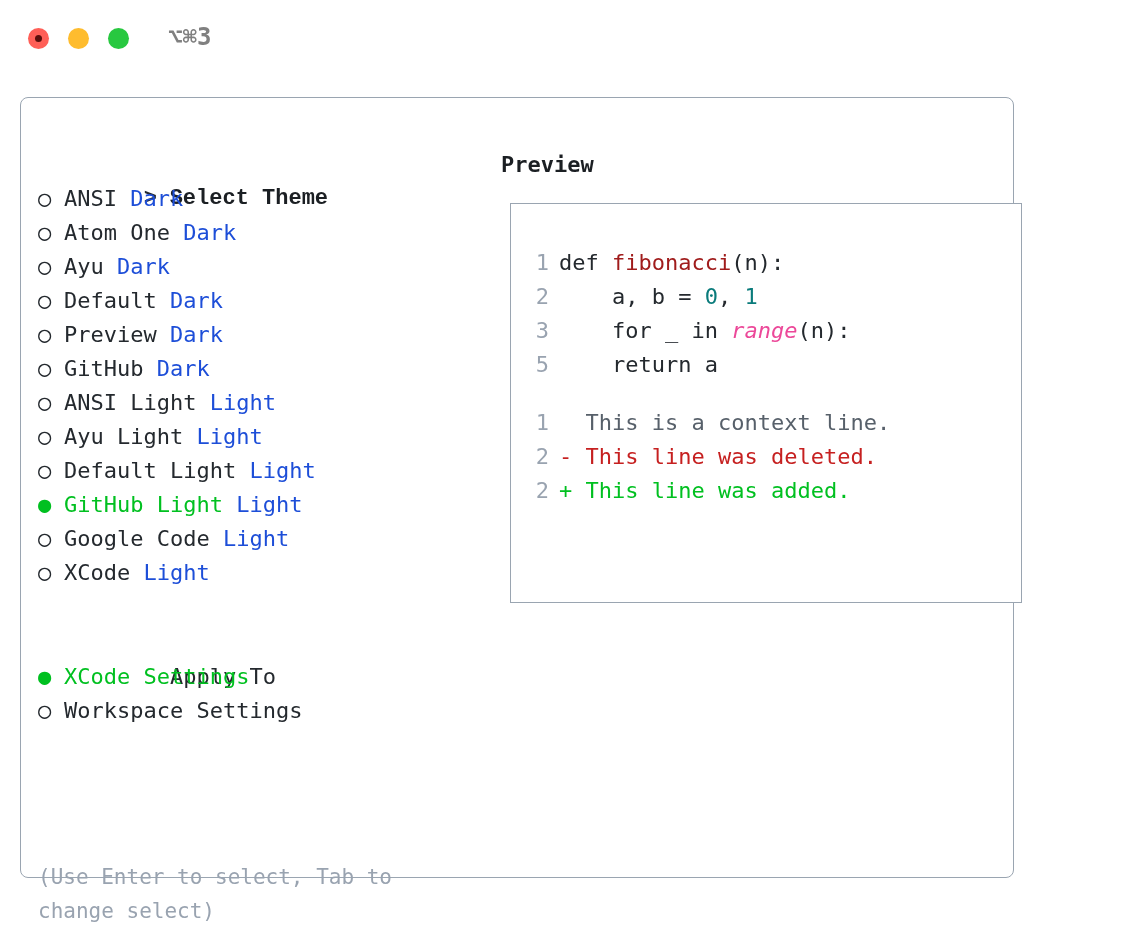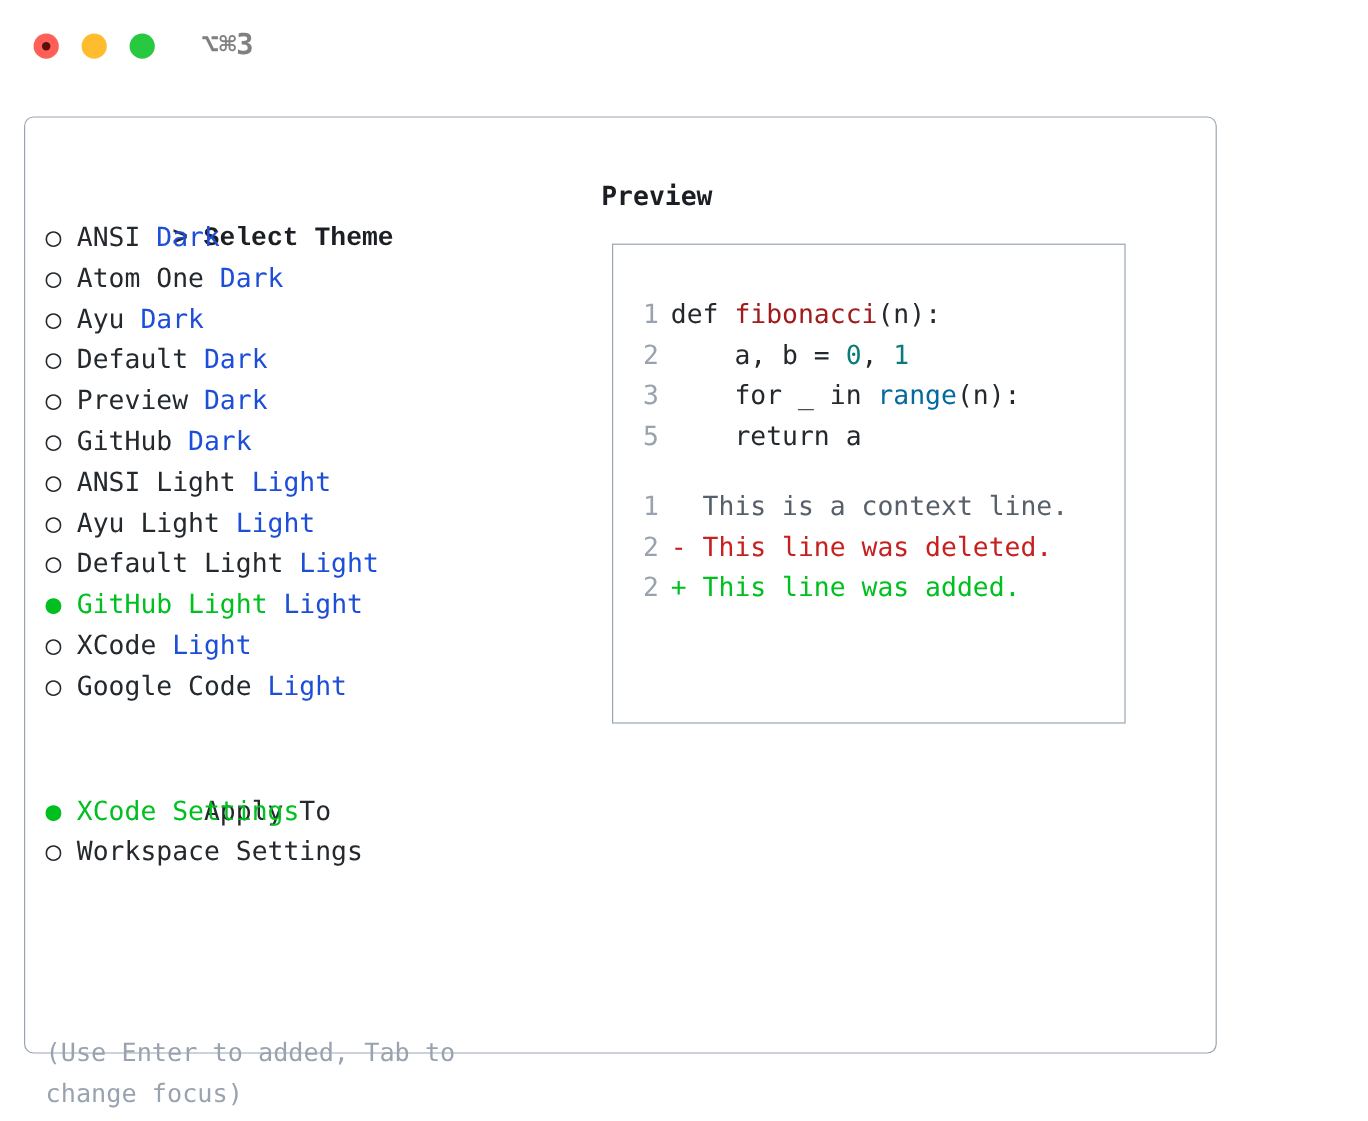--- a/index.html
+++ b/index.html
@@ -130,21 +130,21 @@
   #preview-label {
     font-size: 22px;
     font-weight: bold;
     color: #1b1f23;
     line-height: 34px;
   }
   #preview-box {
     position: absolute;
     left: 489px;
     top: 105px;
-    width: 428px;
+    width: 512px;
     height: 400px;
     border: 1.5px solid #9aa5b1;
     background: #ffffff;
     box-sizing: border-box;
   }
   #code-area {
     position: absolute;
     left: 14px;
     top: 42px;
     width: 450px;
@@ -157,21 +157,21 @@
   }
   .ln {
     display: inline-block;
     width: 24px;
     text-align: right;
     color: #99a3b0;
     margin-right: 10px;
   }
   .tok-func { color: #a01c1c; }
   .tok-num  { color: #0a7b7b; }
-  .tok-call { color: #0369a1; }
+  .tok-call { color: #ec4899; font-style: italic; }
   .tok-plain{ color: #24292e; }
 
   .diff-block { margin-top: 24px; }
   .diff-context { color: #57606a; }
   .diff-del { color: #c62020; }
   .diff-add { color: #00c020; }
 </style>
 </head>
 <body>
 
@@ -196,36 +196,36 @@
           <div class="row"><span class="bullet">○</span><span>ANSI</span><span> </span><span class="variant">Dark</span></div>
           <div class="row"><span class="bullet">○</span><span>Atom One</span><span> </span><span class="variant">Dark</span></div>
           <div class="row"><span class="bullet">○</span><span>Ayu</span><span> </span><span class="variant">Dark</span></div>
           <div class="row"><span class="bullet">○</span><span>Default</span><span> </span><span class="variant">Dark</span></div>
           <div class="row"><span class="bullet">○</span><span>Preview</span><span> </span><span class="variant">Dark</span></div>
           <div class="row"><span class="bullet">○</span><span>GitHub</span><span> </span><span class="variant">Dark</span></div>
           <div class="row"><span class="bullet">○</span><span>ANSI Light</span><span> </span><span class="variant">Light</span></div>
           <div class="row"><span class="bullet">○</span><span>Ayu Light</span><span> </span><span class="variant">Light</span></div>
           <div class="row"><span class="bullet">○</span><span>Default Light</span><span> </span><span class="variant">Light</span></div>
           <div class="row selected"><span class="bullet">●</span><span>GitHub Light</span><span> </span><span class="variant">Light</span></div>
+          <div class="row"><span class="bullet">○</span><span>Google Code</span><span> </span><span class="variant">Light</span></div>
           <div class="row"><span class="bullet">○</span><span>XCode</span><span> </span><span class="variant">Light</span></div>
-          <div class="row"><span class="bullet">○</span><span>Google Code</span><span> </span><span class="variant">Light</span></div>
         </div>
 
       <div class="row" id="apply-heading">
         <span class="bullet"> </span><span>Apply To</span>
       </div>
 
       <div id="apply-items">
           <div class="row selected"><span class="bullet">●</span><span>XCode Settings</span></div>
           <div class="row"><span class="bullet">○</span><span>Workspace Settings</span></div>
         </div>
 
     </div>
 
-    <div id="hint">(Use Enter to added, Tab to change focus)</div>
+    <div id="hint">(Use Enter to select, Tab to change select)</div>
 
     <div id="right-col">
       <div id="preview-label">Preview</div>
     </div>
 
     <div id="preview-box">
       <div id="code-area">
         <div id="code-lines">
             <div class="code-line"><span class="ln">1</span><span class="tok-plain">def </span><span class="tok-func">fibonacci</span><span class="tok-plain">(n):</span></div>
             <div class="code-line"><span class="ln">2</span><span class="tok-plain">    a, b = </span><span class="tok-num">0</span><span class="tok-plain">, </span><span class="tok-num">1</span></div>

